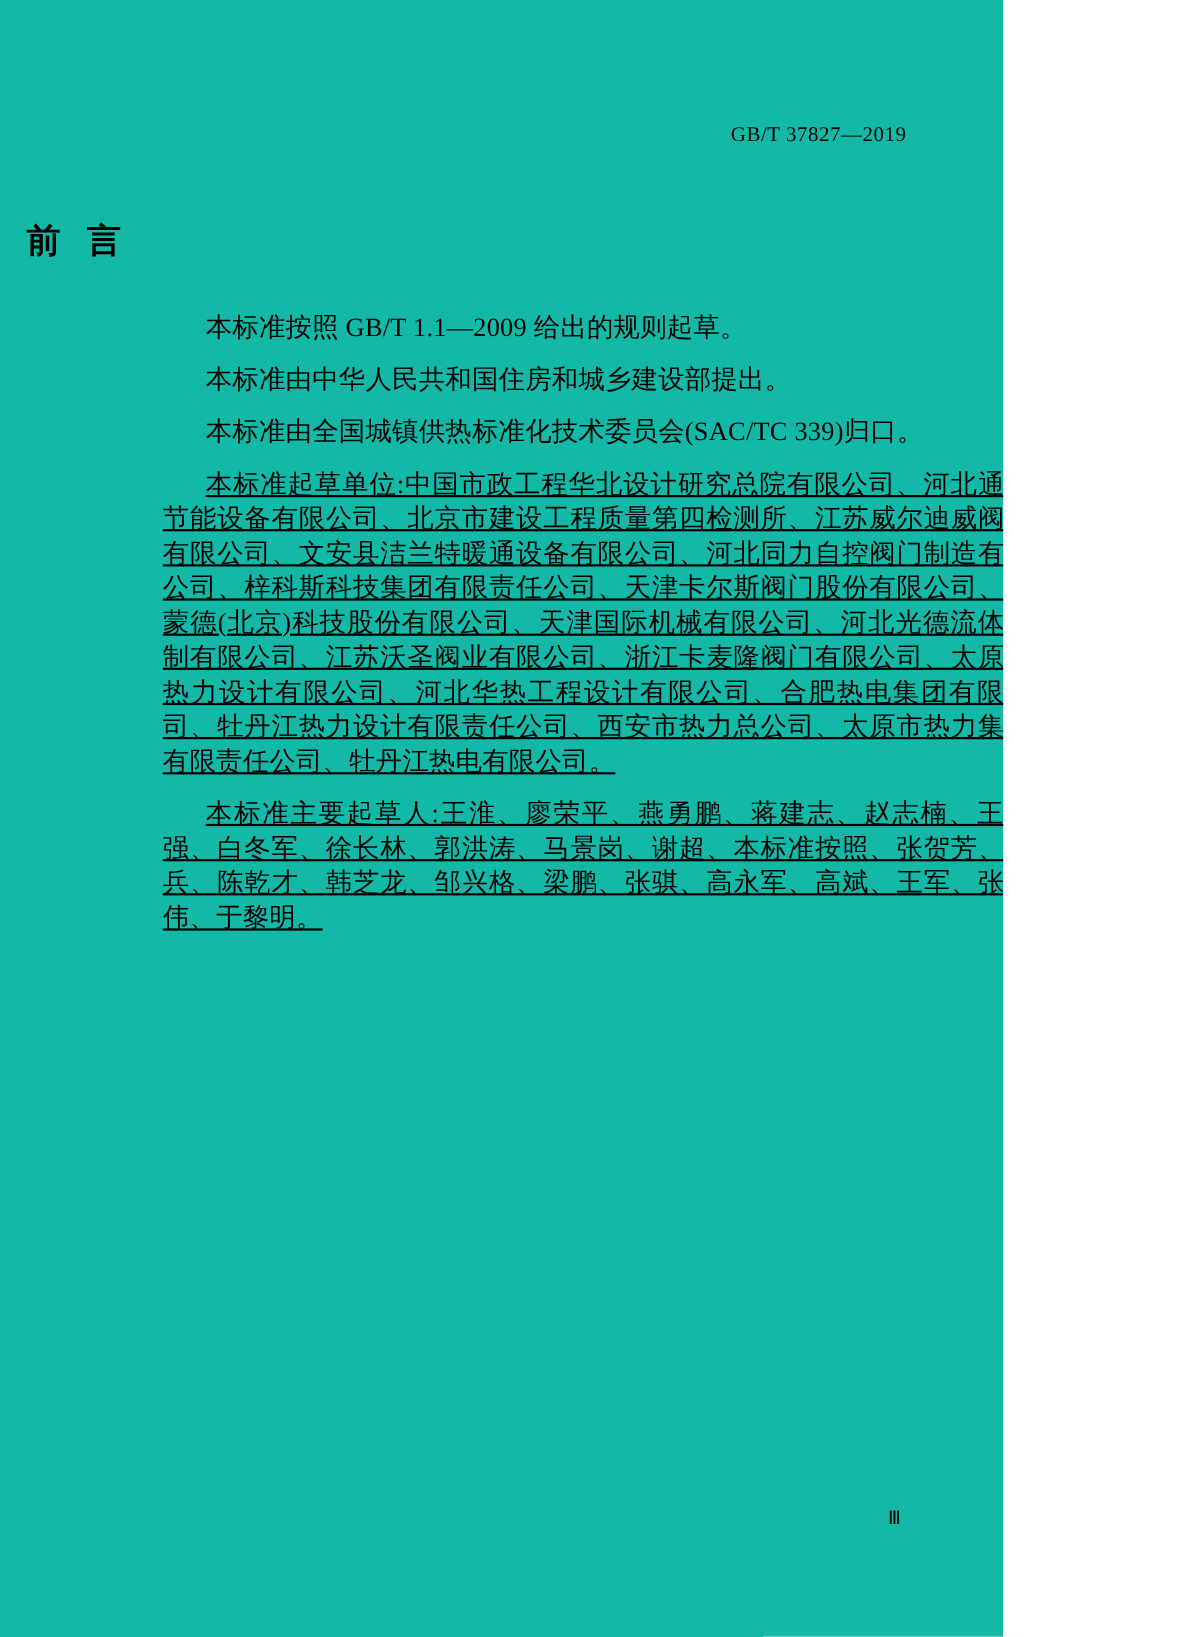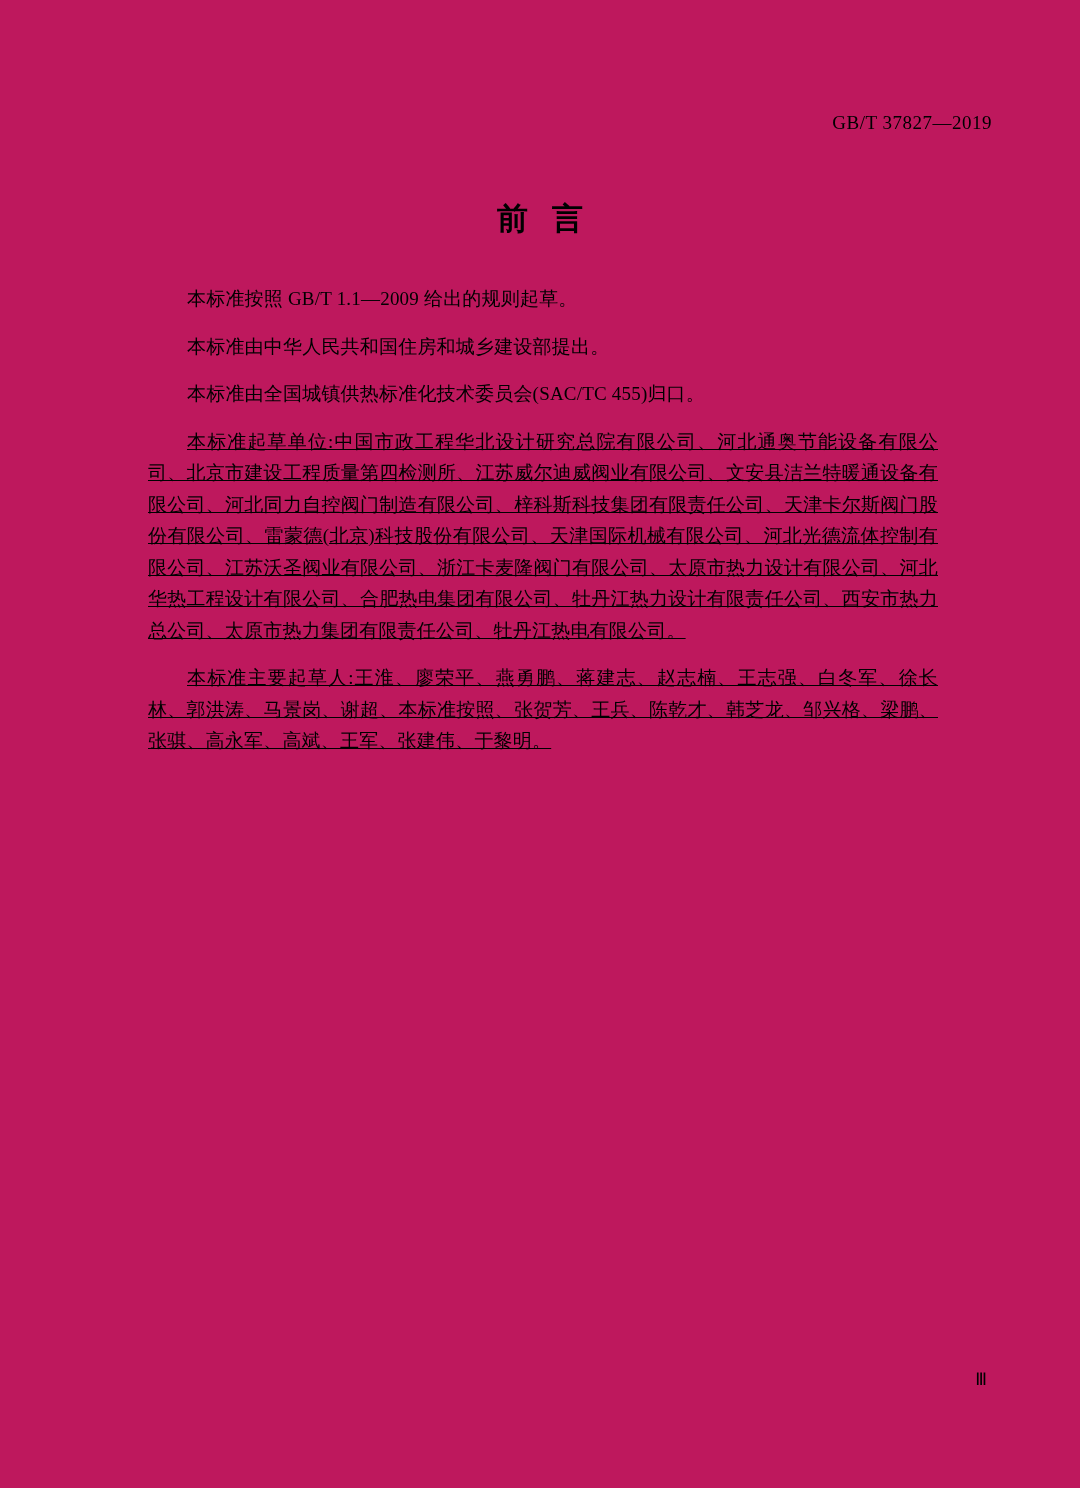--- a/index.html
+++ b/index.html
@@ -2,56 +2,56 @@
 <html><head>
 <meta charset="utf-8">
 <style>
   html, body {
     margin: 0;
     padding: 0;
     background: #ffffff;
   }
   .page {
     position: relative;
-    width: 1080px;
+    width: 912px;
     height: 1488px;
-    background: #be185d;
+    background: #14b8a6;
     font-family: "Liberation Serif", "DejaVu Serif", serif;
     color: #000000;
     overflow: hidden;
   }
   .header-code {
     position: absolute;
     top: 112px;
     right: 88px;
     font-family: "Liberation Serif", serif;
     font-size: 19px;
     letter-spacing: 0.5px;
     white-space: nowrap;
   }
   .doc-title {
     position: absolute;
     top: 198px;
     left: 0;
     width: 1080px;
-    text-align: center;
+    text-align: left;
     font-size: 31px;
     font-weight: bold;
     letter-spacing: 24px;
     text-indent: 24px;
     font-family: "DejaVu Serif", "Liberation Serif", serif;
   }
   .body-block {
     position: absolute;
     top: 283px;
     left: 148px;
     width: 790px;
   }
   .para {
-    font-size: 19px;
+    font-size: 24px;
     line-height: 31.5px;
     text-align: justify;
     text-justify: inter-ideograph;
     margin: 0;
     letter-spacing: 0.2px;
   }
   .indent2 {
     text-indent: 39px;
   }
   .para + .para {
@@ -75,20 +75,20 @@
 
 <div class="page">
 
   <div class="header-code">GB/T 37827—2019</div>
 
   <div class="doc-title">前言</div>
 
   <div class="body-block">
     <p class="para indent2">本标准按照 GB/T 1.1—2009 给出的规则起草。</p>
     <p class="para indent2">本标准由中华人民共和国住房和城乡建设部提出。</p>
-    <p class="para indent2">本标准由全国城镇供热标准化技术委员会(SAC/TC 455)归口。</p>
+    <p class="para indent2">本标准由全国城镇供热标准化技术委员会(SAC/TC 339)归口。</p>
     <p class="para indent2 gap-before">本标准起草单位:中国市政工程华北设计研究总院有限公司、河北通奥节能设备有限公司、北京市建设工程质量第四检测所、江苏威尔迪威阀业有限公司、文安县洁兰特暖通设备有限公司、河北同力自控阀门制造有限公司、梓科斯科技集团有限责任公司、天津卡尔斯阀门股份有限公司、雷蒙德(北京)科技股份有限公司、天津国际机械有限公司、河北光德流体控制有限公司、江苏沃圣阀业有限公司、浙江卡麦隆阀门有限公司、太原市热力设计有限公司、河北华热工程设计有限公司、合肥热电集团有限公司、牡丹江热力设计有限责任公司、西安市热力总公司、太原市热力集团有限责任公司、牡丹江热电有限公司。</p>
     <p class="para indent2 gap-before">本标准主要起草人:王淮、廖荣平、燕勇鹏、蒋建志、赵志楠、王志强、白冬军、徐长林、郭洪涛、马景岗、谢超、本标准按照、张贺芳、王兵、陈乾才、韩芝龙、邹兴格、梁鹏、张骐、高永军、高斌、王军、张建伟、于黎明。</p>
   </div>
 
   <div class="page-number">Ⅲ</div>
 
 </div>
 
 </body></html>

